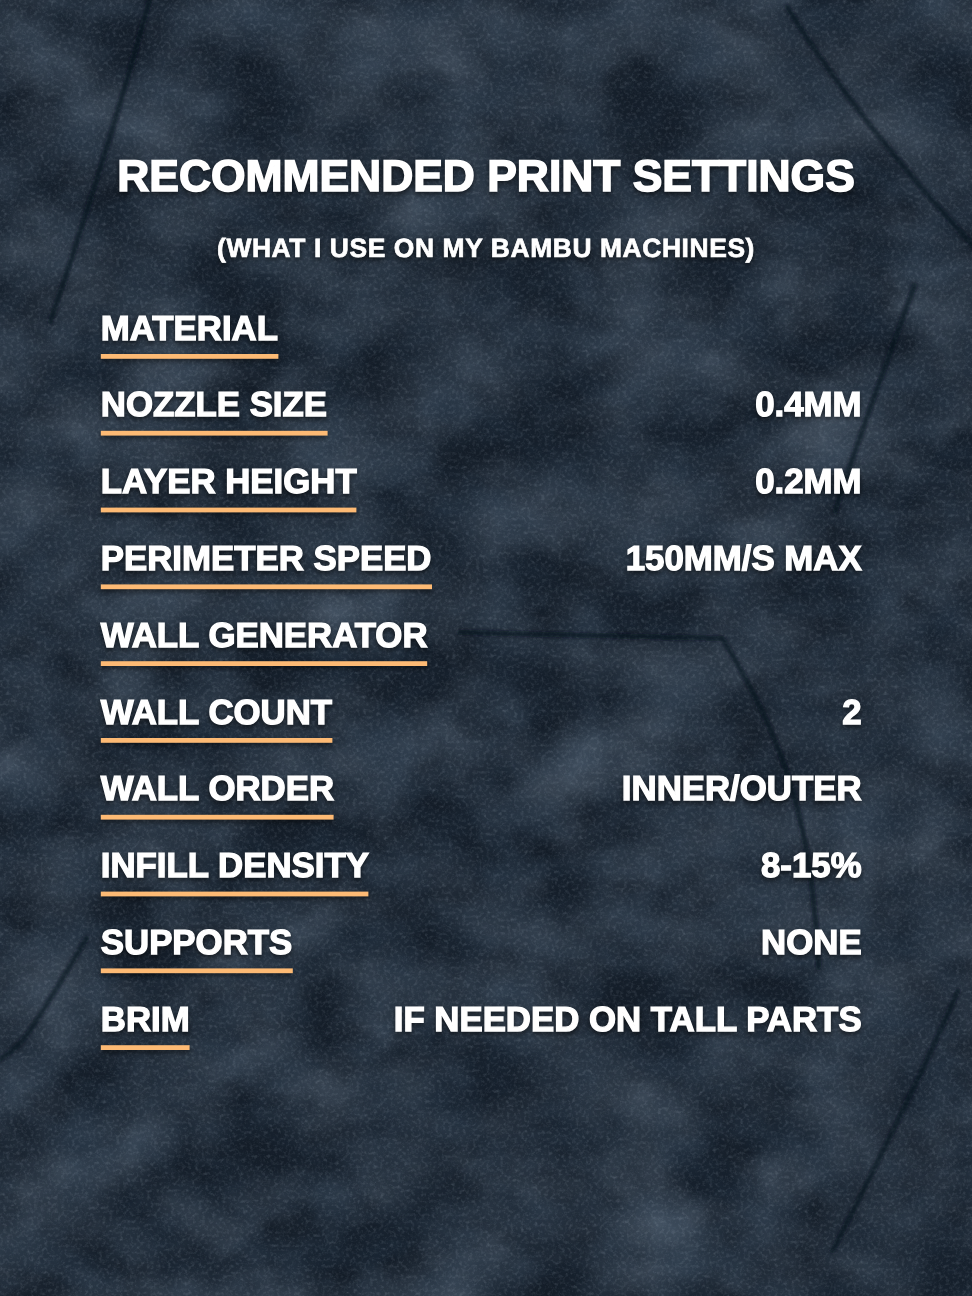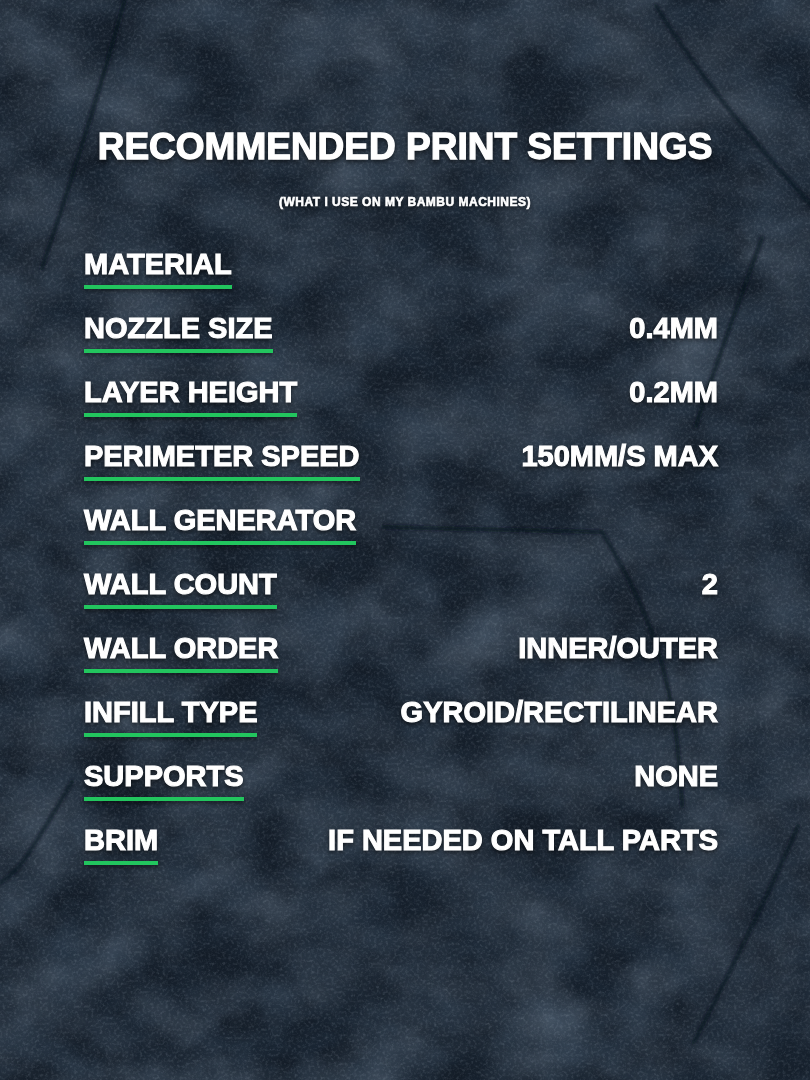--- a/index.html
+++ b/index.html
@@ -34,21 +34,21 @@
     font-size: 37px;
     line-height: 1;
     font-weight: 700;
     letter-spacing: 0px;
     text-transform: uppercase;
     -webkit-text-stroke: 1.3px #ffffff;
   }
   .subtitle {
     margin: 31px 0 0 0;
     text-align: center;
-    font-size: 12px;
+    font-size: 22px;
     line-height: 1;
     font-weight: 700;
     letter-spacing: 0.5px;
     text-transform: uppercase;
     -webkit-text-stroke: 0.6px #ffffff;
   }
   .rows {
     margin-top: 42px;
     padding: 0 92px 0 84px;
     display: flex;
@@ -59,21 +59,21 @@
     display: flex;
     justify-content: space-between;
     align-items: baseline;
     font-size: 29px;
     line-height: 1;
     font-weight: 700;
     text-transform: uppercase;
     -webkit-text-stroke: 1.1px #ffffff;
   }
   .row .label {
-    border-bottom: 4px solid #22c55e;
+    border-bottom: 4px solid #fdba74;
     padding-bottom: 6px;
     white-space: nowrap;
   }
   .row .value {
     text-align: right;
     white-space: nowrap;
     padding-left: 20px;
   }
 </style>
 </head>
@@ -146,25 +146,25 @@
   <div class="row">
     <span class="label">WALL COUNT</span>
     <span class="value">2</span>
   </div>
 
   <div class="row">
     <span class="label">WALL ORDER</span>
     <span class="value">INNER/OUTER</span>
   </div>
 
+  <div class="row">
+    <span class="label">INFILL DENSITY</span>
+    <span class="value">8-15%</span>
+  </div>
 
-  <div class="row">
-    <span class="label">INFILL TYPE</span>
-    <span class="value">GYROID/RECTILINEAR</span>
-  </div>
 
   <div class="row">
     <span class="label">SUPPORTS</span>
     <span class="value">NONE</span>
   </div>
 
   <div class="row">
     <span class="label">BRIM</span>
     <span class="value">IF NEEDED ON TALL PARTS</span>
   </div>

